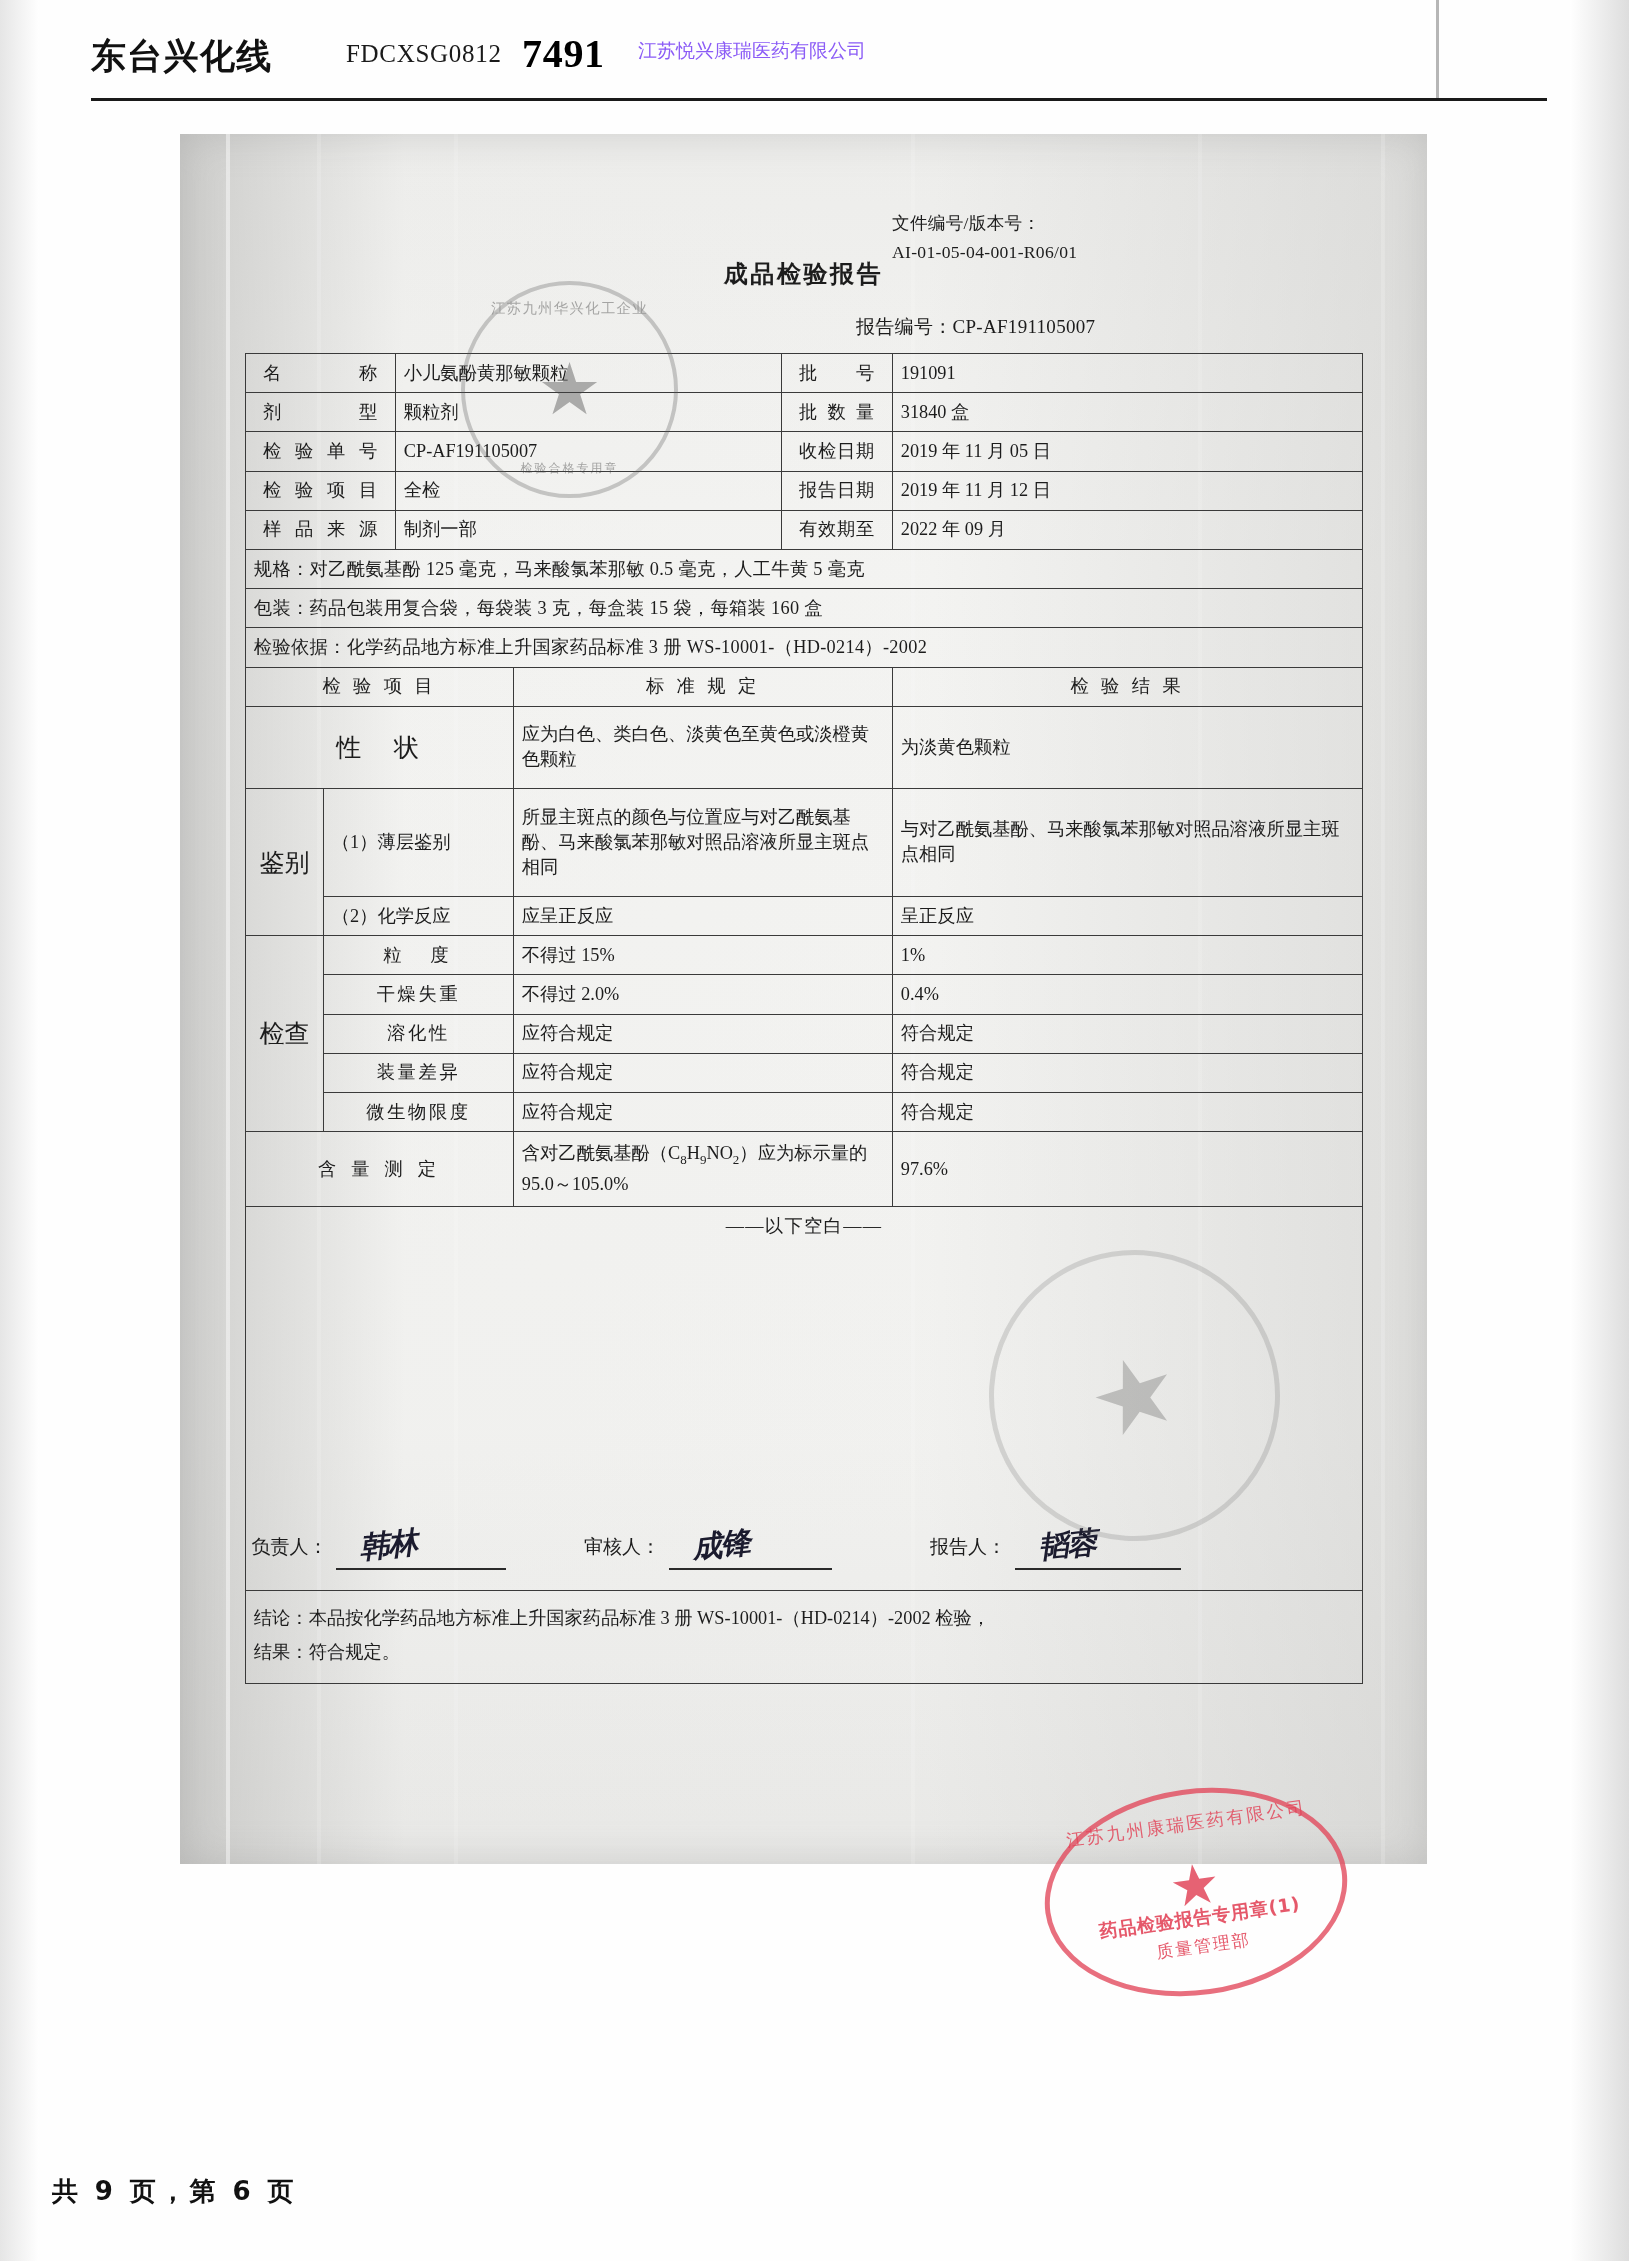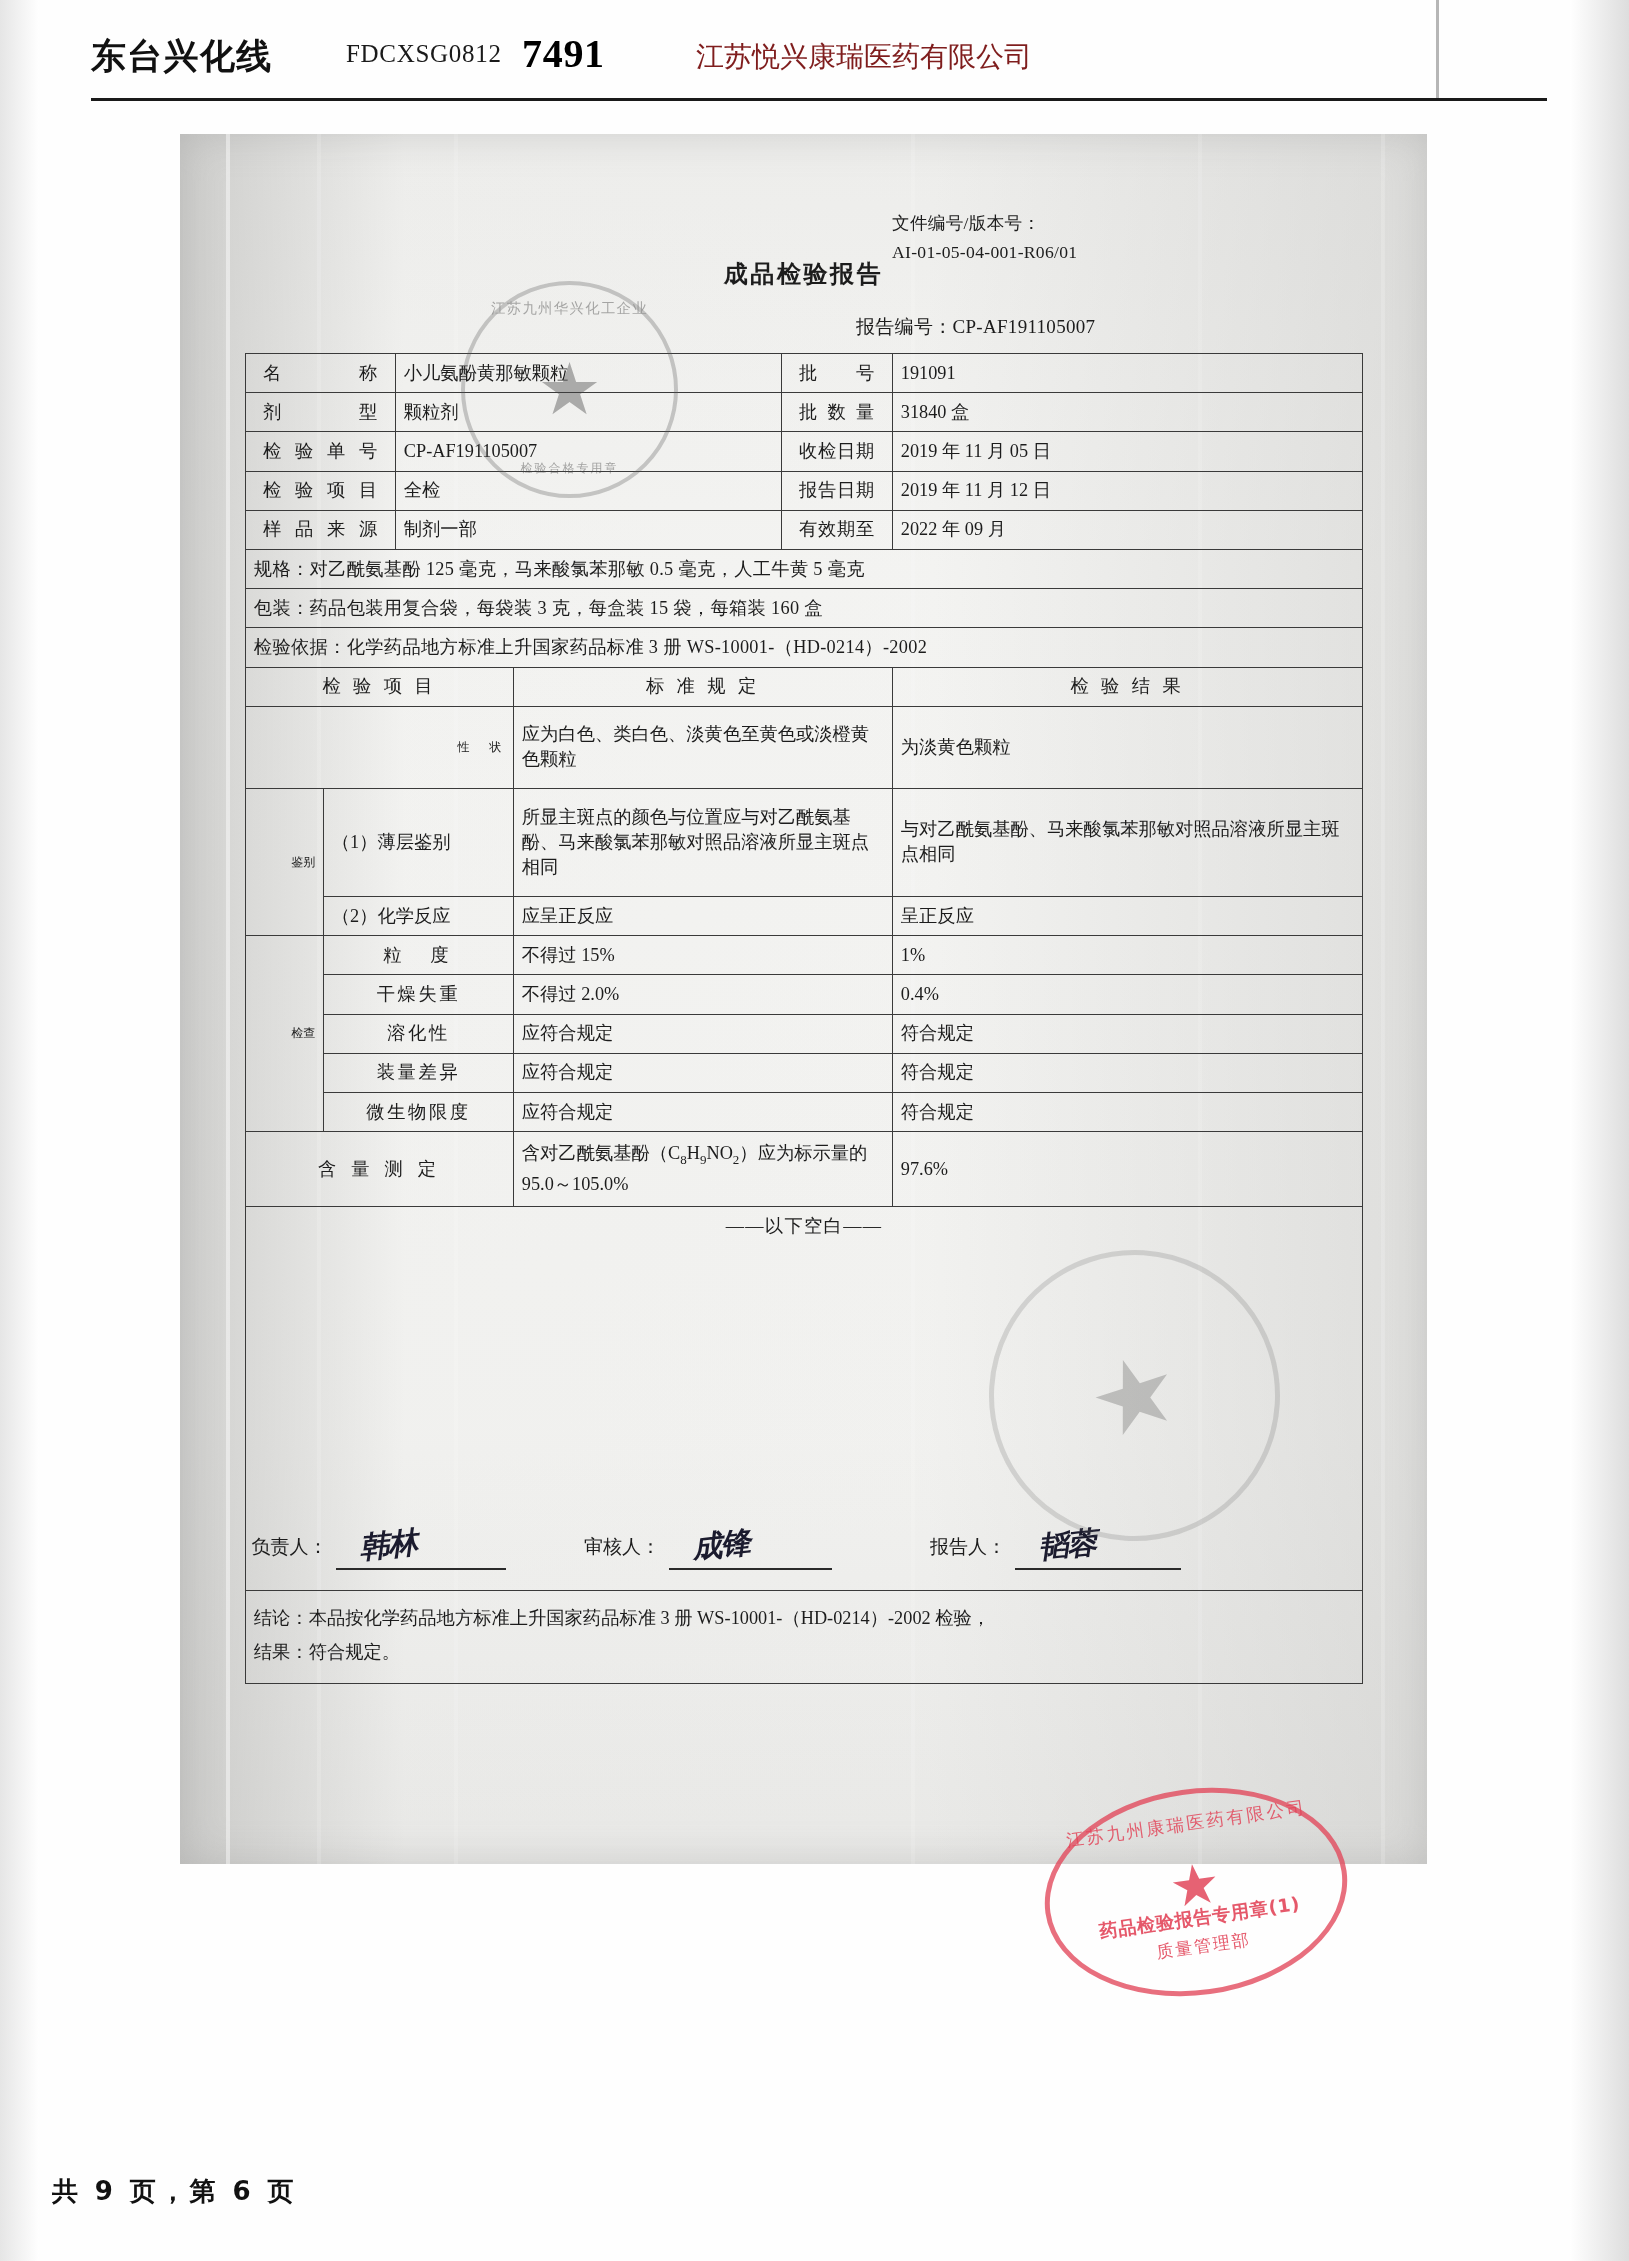--- a/index.html
+++ b/index.html
@@ -78,23 +78,23 @@
     left: 522px; top: 30px;
     font-size: 40px;
     font-weight: 800;
     font-family: "Liberation Serif", "DejaVu Serif", serif;
     color: #000;
     letter-spacing: 0.7px;
     text-align: right;
   }
   .hdr-company {
     position: absolute;
-    left: 696px; top: 38px;
-    font-size: 28px;
-    color: #7f1d1d;
+    left: 638px; top: 38px;
+    font-size: 19px;
+    color: #8b5cf6;
   }
 
   
   .sheet {
     position: absolute;
     left: 180px; top: 134px;
     width: 1247px; height: 1730px;
     background: #e9e9e7;
     background-image:
       linear-gradient(to right, rgba(180,180,178,.55), rgba(244,244,242,.2) 18%, rgba(250,250,248,.15) 60%, rgba(200,200,198,.45)),
@@ -166,23 +166,23 @@
   .ctr { text-align: center; }
   .span-full { letter-spacing: 0.3px; }
 
   .sub {
     font-size: 13px;
     vertical-align: sub;
   }
 
   
   .vcell {
-    text-align: right;
+    text-align: center;
     letter-spacing: 3.9px;
-    font-size: 12px;
+    font-size: 25px;
   }
 
   .blankline {
     text-align: center;
     letter-spacing: 1.3px;
   }
 
   
   .sig-row {
     position: absolute;

